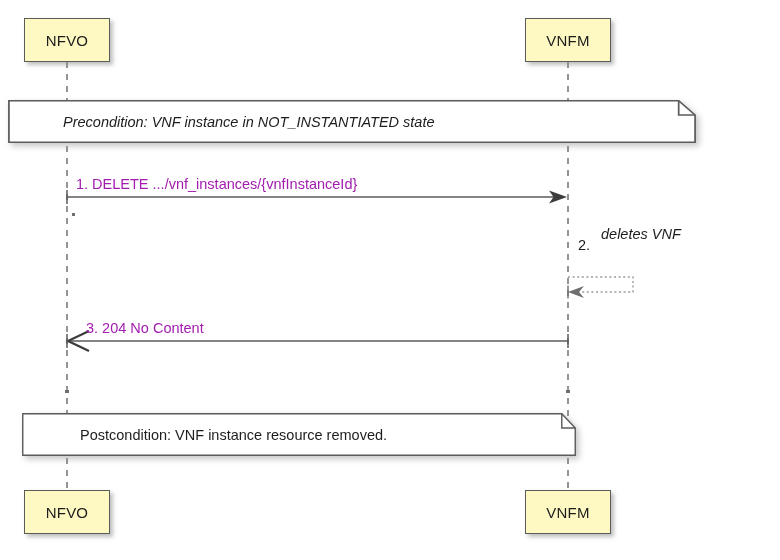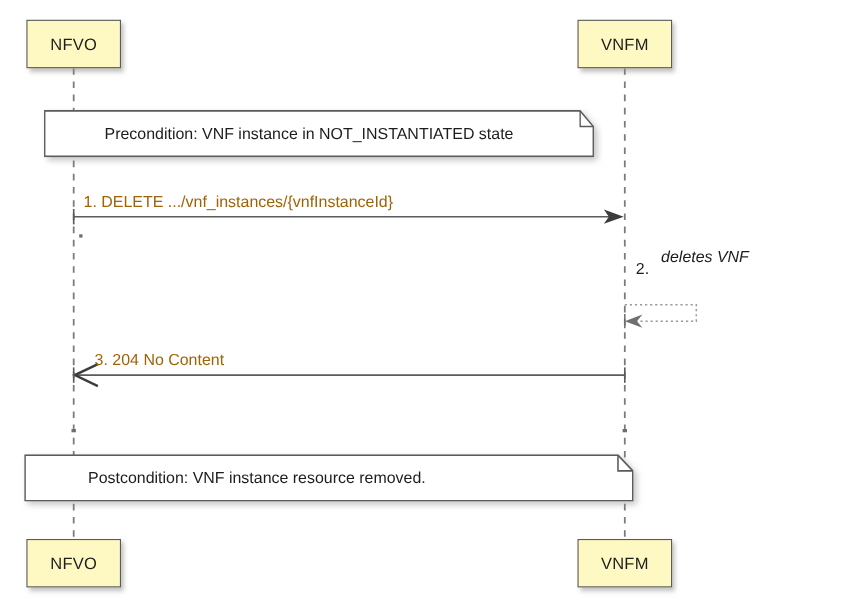--- a/index.html
+++ b/index.html
@@ -42,21 +42,21 @@
     left:0;top:0;right:0;bottom:0;
     display:flex;align-items:center;
     padding-left:55px;
     white-space:nowrap;
   }
   .note.post .txt{padding-left:58px;}
 
   
   .msg-label{
     position:absolute;
-    font-size:14.5px;color:#a16207;
+    font-size:14.5px;color:#a21caf;
     white-space:nowrap;
     z-index:4;
   }
   .self-num{
     position:absolute;font-size:14.5px;color:#1d1d1d;z-index:4;
   }
   .self-text{
     position:absolute;font-size:14.5px;color:#1d1d1d;
     line-height:17px;white-space:nowrap;z-index:4;
   }
@@ -98,21 +98,21 @@
   </svg>
 
   <div class="participant" style="left:24px;top:18px;width:86px;height:44px;">
     <span>NFVO</span>
   </div>
 
   <div class="participant" style="left:525px;top:18px;width:86px;height:44px;">
     <span>VNFM</span>
   </div>
 
-  <div class="note pre" style="left:40px;top:100px;width:500px;height:43px;">
+  <div class="note pre" style="left:8px;top:100px;width:688px;height:43px;font-style:italic;">
     <div class="body">
       <svg viewBox="0 0 596 43" preserveAspectRatio="none" xmlns="http://www.w3.org/2000/svg">
         <path d="M0.8,0.8 L581,0.8 L595.2,15 L595.2,42.2 L0.8,42.2 Z" fill="#ffffff" stroke="#5b5b5b" stroke-width="1.5"></path>
         <path d="M581,0.8 L581,15 L595.2,15" fill="none" stroke="#5b5b5b" stroke-width="1.5"></path>
       </svg>
     </div>
     <div class="txt">Precondition: VNF instance in NOT_INSTANTIATED state</div>
   </div>
 
   <div class="msg-label" style="left:76px;top:176px;">1. DELETE .../vnf_instances/{vnfInstanceId}</div>

